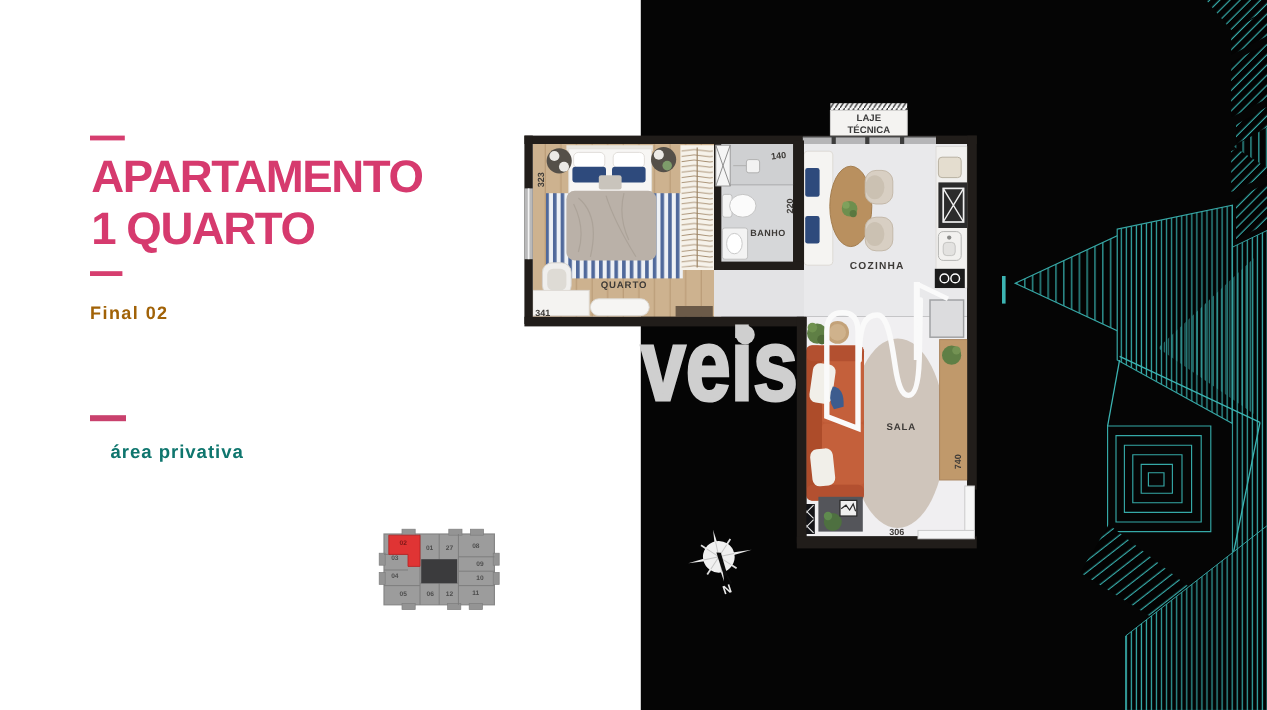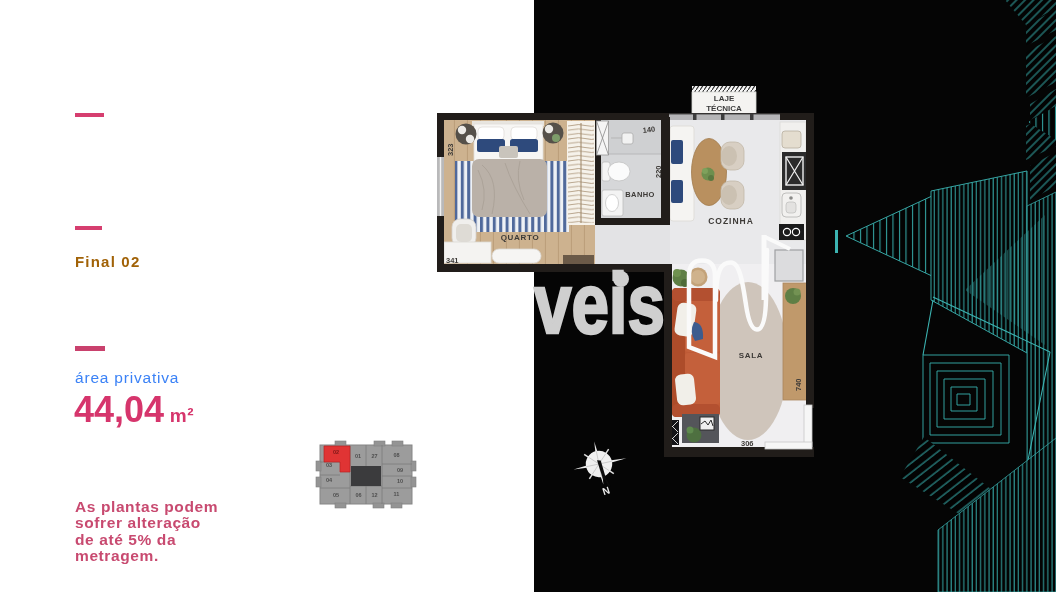--- a/index.html
+++ b/index.html
@@ -7,34 +7,34 @@
 .abs{position:absolute}
 </style>
 </head>
 <body>
 <div id="page">
 
 <div class="abs" style="left:534px;top:0;width:522px;height:592px;background:#050505"></div>
 
 <div class="abs" style="left:75px;top:113px;width:29px;height:4px;background:#d63e6f"></div>
 
-
+<div class="abs" style="left:76px;top:127px;font-size:38px;font-weight:bold;color:#d63a6e;letter-spacing:-1.2px">APARTAMENTO</div>
+
+<div class="abs" style="left:76px;top:170px;font-size:38px;font-weight:bold;color:#d63a6e;letter-spacing:-1.2px">1 QUARTO</div>
 
 <div class="abs" style="left:75px;top:226px;width:27px;height:4px;background:#d63e6f"></div>
 
 
 <div class="abs" style="left:75px;top:253px;font-size:15px;font-weight:bold;color:#a16207;letter-spacing:1.2px">Final 02</div>
 
 <div class="abs" style="left:75px;top:346px;width:30px;height:5px;background:#c9416d"></div>
 
-<div class="abs" style="left:75px;top:369px;font-size:15.5px;font-weight:normal;color:#3b82f6;letter-spacing:0.8px">área privativa</div>
-
-<div class="abs" style="left:74px;top:389px;font-size:36px;font-weight:bold;color:#d6356c;letter-spacing:0px">44,04<span style="font-size:19px;letter-spacing:0.5px"> m²</span></div>
-
-<div class="abs" style="left:75px;top:499px;font-size:15.5px;font-weight:bold;color:#c84a70;letter-spacing:0.6px;line-height:16.4px">As plantas podem<br>sofrer alteração<br>de até 5% da<br>metragem.</div>
+<div class="abs" style="left:92px;top:369px;font-size:15.5px;font-weight:bold;color:#0f766e;letter-spacing:0.8px">área privativa</div>
+
+
 
 <svg class="abs" style="left:310px;top:438px" width="112" height="74" viewBox="0 0 112 74">
 
 <rect x="10" y="7" width="92" height="59" fill="#9c9c9c" stroke="#868686" stroke-width="1"></rect>
 
 <g fill="#949494" stroke="#7f7f7f" stroke-width="0.6">
 <rect x="25" y="3" width="11" height="5"></rect>
         <rect x="64" y="3" width="11" height="5"></rect>
         <rect x="82" y="3" width="11" height="5"></rect>
 <rect x="25" y="65" width="11" height="5"></rect>

